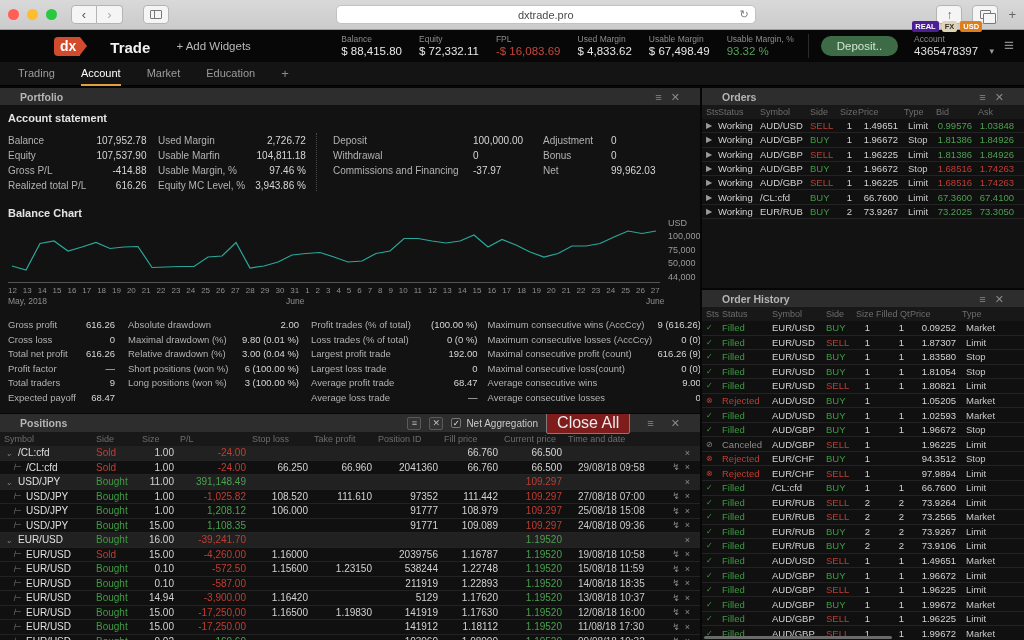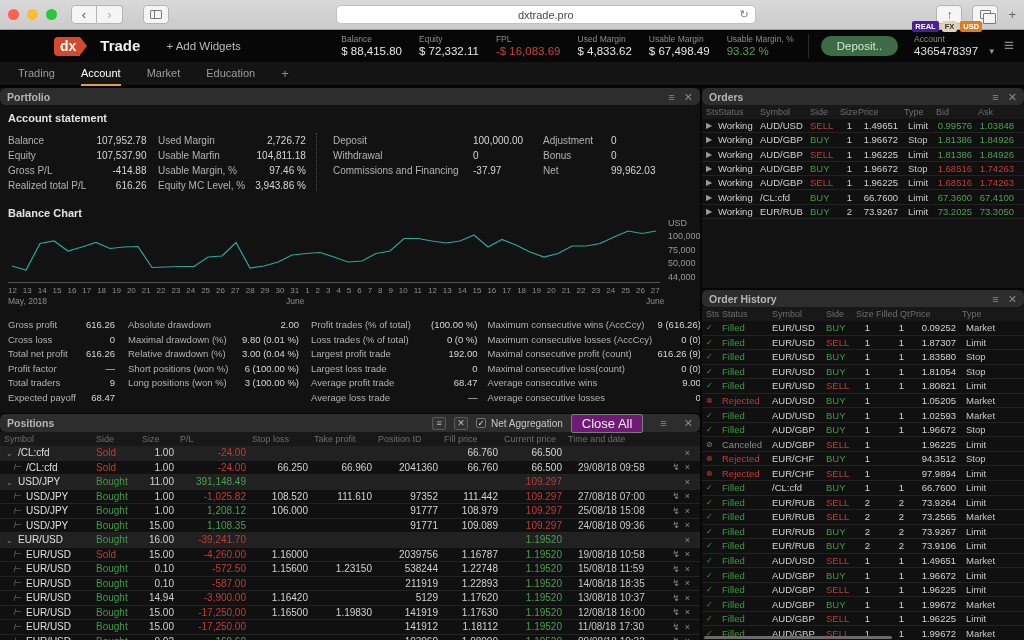--- a/index.html
+++ b/index.html
@@ -28,21 +28,21 @@
   .chromeright { display:flex; gap:10px; margin-left:14px; align-items:center; }
   .share-glyph { font-size:12px; color:#666; }
   .tabs-glyph { width:11px; height:9px; border:1px solid #777; border-radius:1px; position:relative; }
   .tabs-glyph::after { content:''; position:absolute; left:2px; top:2px; width:11px; height:9px;
     border:1px solid #777; border-radius:1px; background:#f5f5f5; }
   .plus-edge { color:#666; font-size:13px; }
 
   
   .apphdr { position:absolute; left:0; top:30px; width:1024px; height:32px; background:#070707;
     display:flex; align-items:center; padding:0 10px; }
-  .logo { display:flex; align-items:flex-start; gap:6px;padding-left:44px; }
+  .logo { display:flex; align-items:flex-end; gap:16px;padding-left:44px; }
   .logo-badge { position:relative; background:#d24b2c; color:#fff; font-weight:bold;
     font-size:14px; line-height:18px; padding:0 4px 1px 6px; border-radius:4px 0 0 4px; }
   .logo-badge::after { content:''; position:absolute; right:-7px; top:0; width:0; height:0;
     border-left:7px solid #d24b2c; border-top:9.5px solid transparent; border-bottom:9.5px solid transparent; }
   .logo-trade { color:#f2f2f2; font-weight:bold; font-size:15px; margin-left:14px; }
   .addw { margin-left:26px; color:#b9b9b9; font-size:11.5px; }
   .metrics { display:flex; gap:17px; margin-left:auto; margin-right:14px; }
   .metric .ml { font-size:8.5px; color:#8d8d8d; line-height:11px; }
   .metric .mv { font-size:11.5px; color:#e8e8e8; line-height:13px; }
   .metric .mv.red { color:#c6473b; } .metric .mv.green { color:#55a257; }
@@ -62,21 +62,21 @@
 
   
   .tabbar { position:absolute; left:0; top:62px; width:1024px; height:24px; background:#141414;
     display:flex; align-items:center; gap:26px; padding:0 18px; border-bottom:1px solid #000; }
   .tab { font-size:11px; color:#9c9c9c; height:24px; line-height:23px; }
   .tab.active { color:#fff; border-bottom:2px solid #e2a13c; }
   .tab-add { color:#8b8b8b; font-size:13px; }
 
   
   .panel { position:absolute; background:#111; overflow:hidden; }
-  .phdr { height:17px; background:#2d2d2d; display:flex; align-items:center; padding:0 7px;border-radius:6px; }
+  .phdr { height:17px; background:#2d2d2d; display:flex; align-items:center; padding:0 20px; }
   .ptitle { font-size:10.5px; font-weight:bold; color:#b5b5b5; }
   .phdr .sp { flex:1; }
   .picon { color:#8a8a8a; font-size:11px; margin-left:9px; line-height:10px; }
 
   
   #portfolio { left:0; top:88px; width:700px; height:325px; background:#121212; }
   .p-body { padding:7px 8px 0 8px; position:relative; }
   .sect-h { font-size:11px; font-weight:bold; color:#e3e3e3; }
   .as-row { display:flex; margin-top:9px; font-size:10px; line-height:15px; }
   .asg { display:grid; grid-template-columns:auto 1fr; column-gap:10px; align-content:start; }
@@ -120,22 +120,22 @@
 
   
   #positions { left:0; top:414px; width:700px; height:226px; background:#0f0f0f; }
   #positions .phdr { height:18px; }
   .ptool { display:flex; align-items:center; gap:8px; }
   .vbtn { width:14px; height:13px; border:1px solid #5a5a5a; border-radius:2px; color:#bbb;
     font-size:9px; line-height:11px; text-align:center; background:#333; }
   .chk { display:flex; align-items:center; gap:5px; font-size:10px; color:#c9c9c9; }
   .chkbox { width:10px; height:10px; border:1px solid #777; border-radius:2px; background:#2a2a2a;
     color:#ddd; font-size:8.5px; line-height:9px; text-align:center; }
-  .closeall { background:#701a75; border:1px solid #7c7c7c; border-radius:2px; color:#ececec;
-    font-size:13px; padding:1px 10px; font-family:inherit; }
+  .closeall { background:#7f1d1d; border:1px solid #7c7c7c; border-radius:2px; color:#ececec;
+    font-size:16px; padding:1px 10px; font-family:inherit; }
   .pos-grid { grid-template-columns:92px 46px 38px 72px 62px 64px 66px 60px 64px 92px 34px; padding-left:4px; }
   #positions .colhdr { height:14px; }
   .prow { height:14.5px; font-size:10px; color:#d3d3d3; }
   .prow.group { background:#212121; }
   .prow .sym { display:flex; align-items:center; gap:4px; color:#e0e0e0; }
   .tree { color:#7c7c7c; font-size:9px; width:10px; text-align:center; }
   .prow.child .sym { padding-left:8px; }
   .prow .time { padding-left:10px; color:#c9c9c9; }
   .act { text-align:right; padding-right:4px; color:#8c8c8c; font-size:9px; }
   .act i { font-style:normal; margin-left:5px; }

